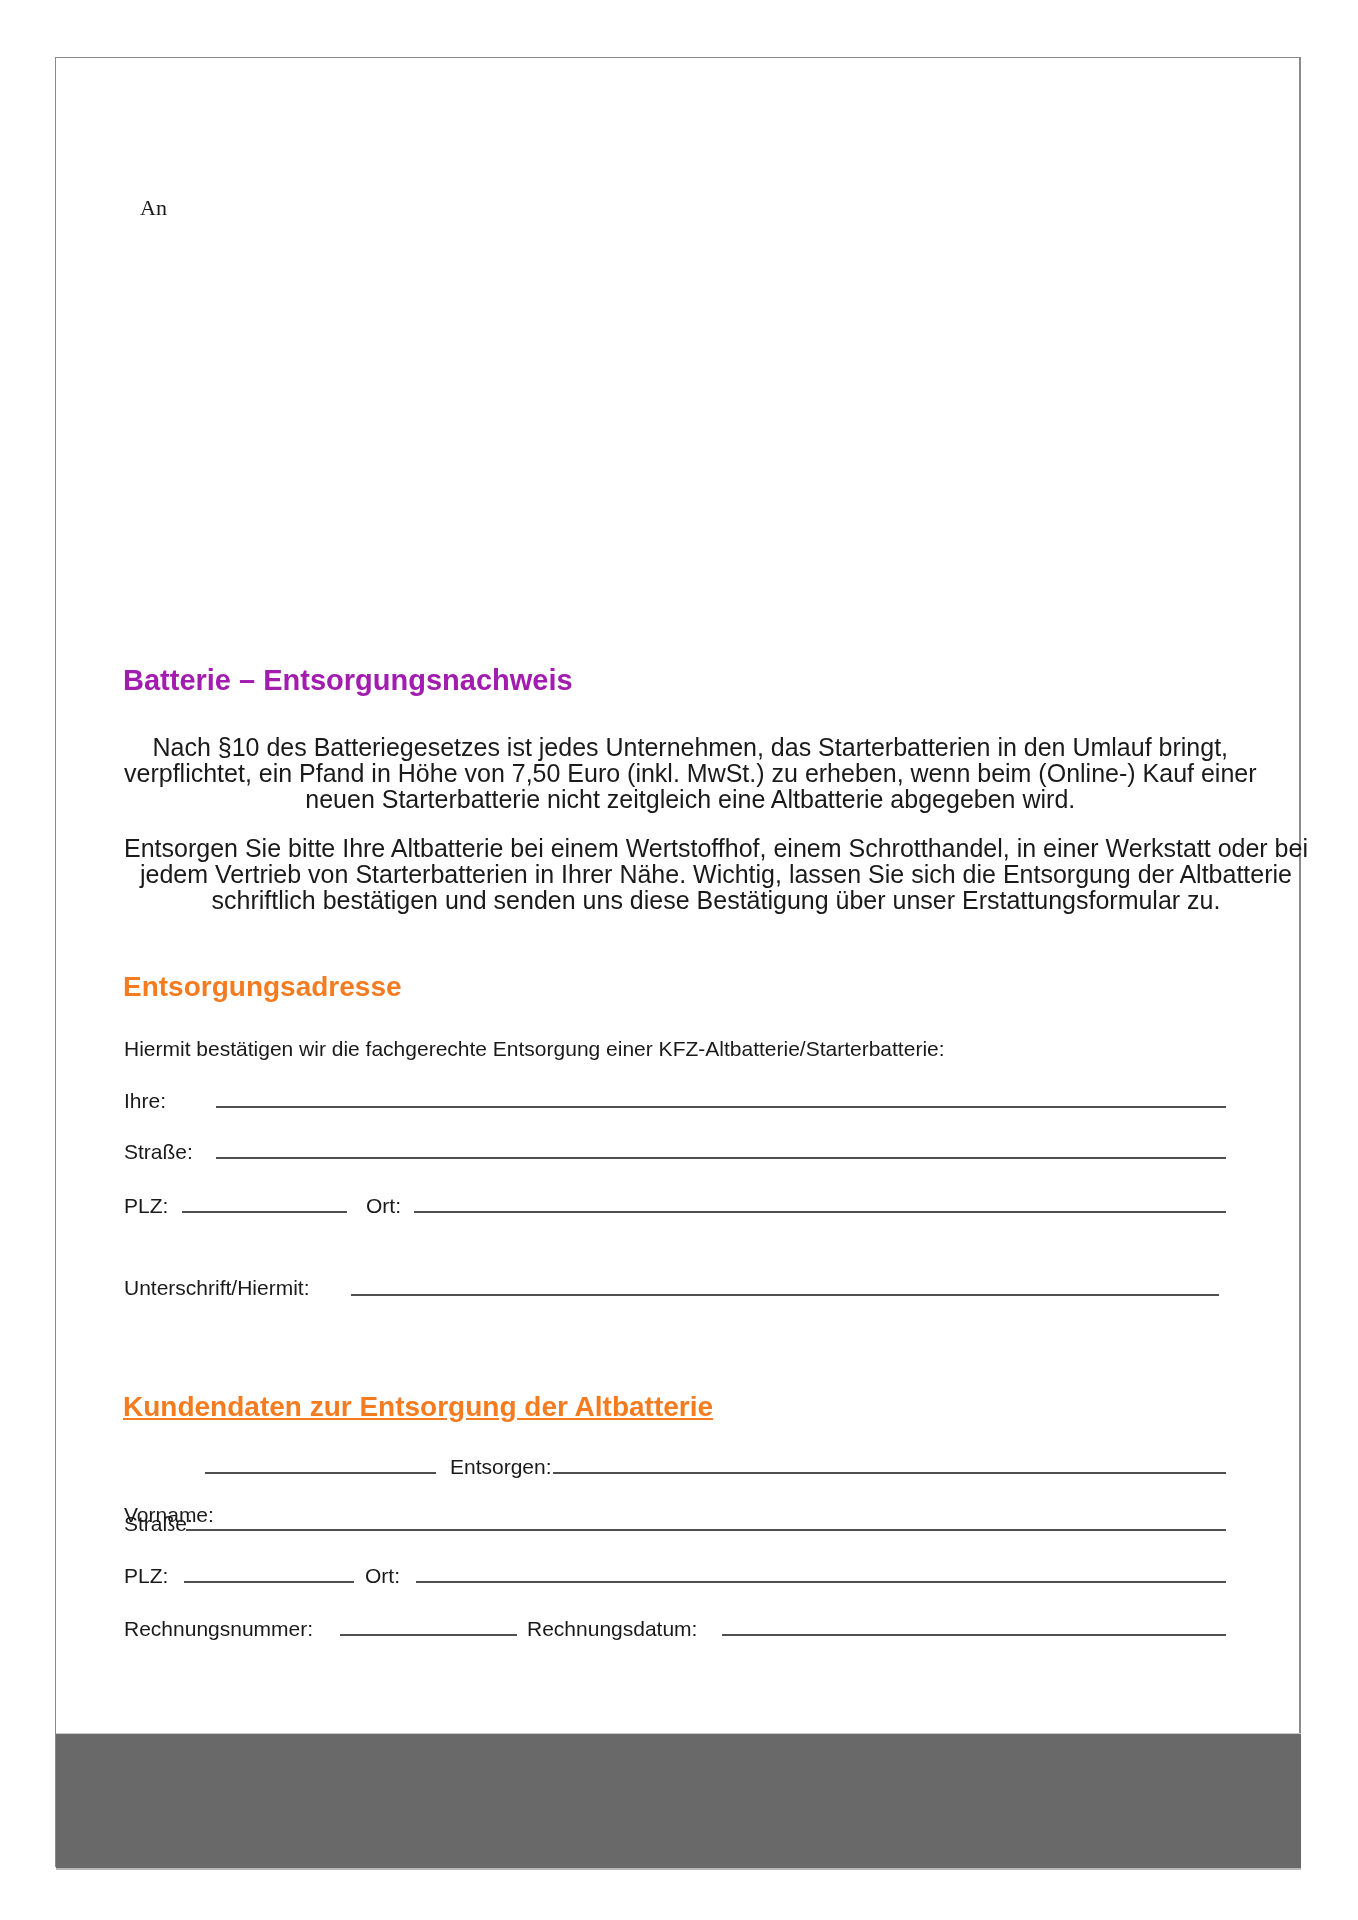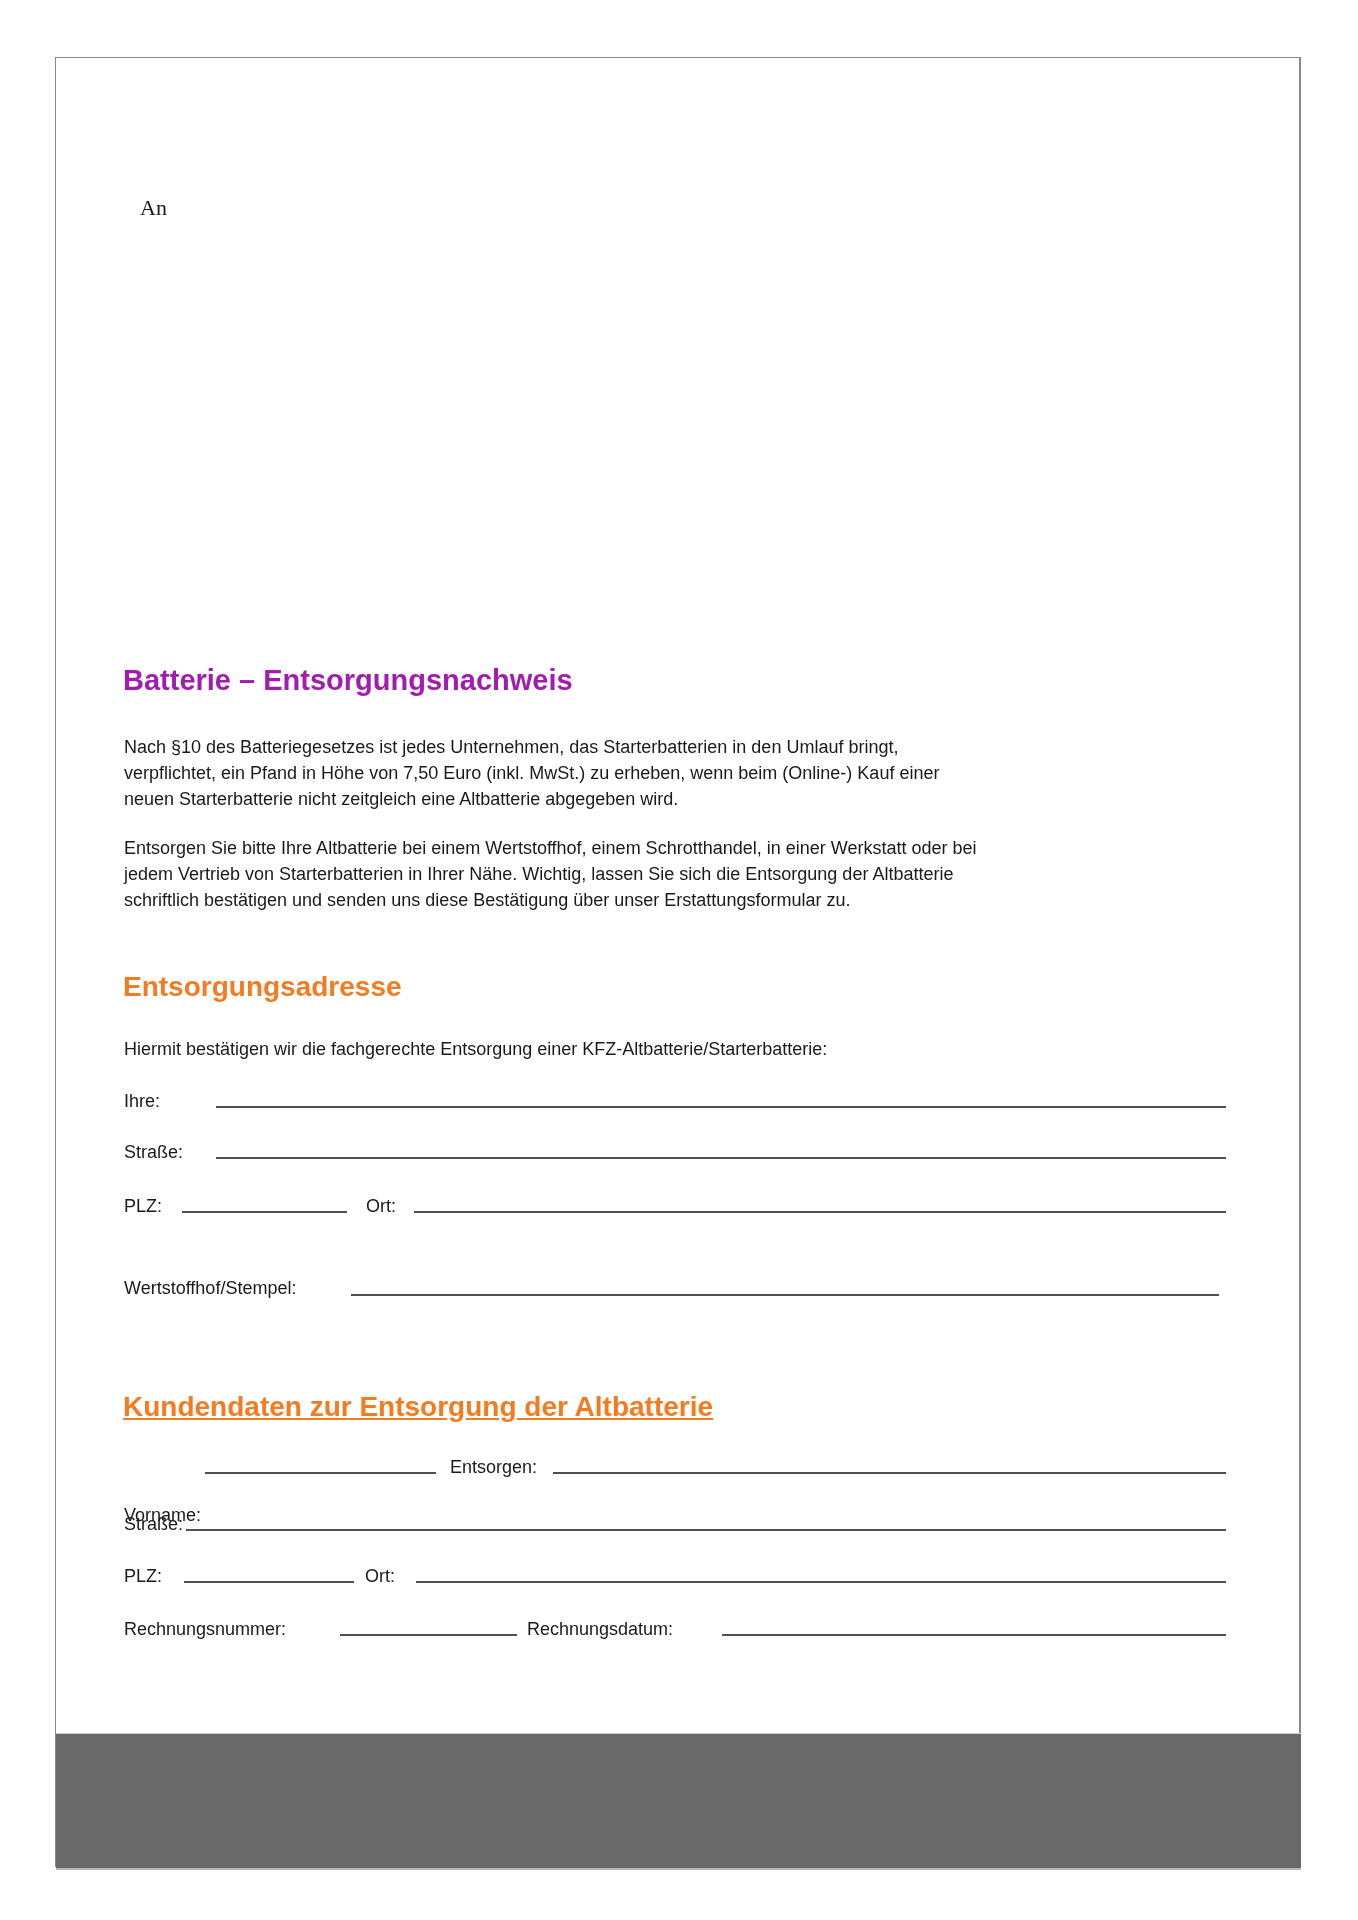--- a/index.html
+++ b/index.html
@@ -6,22 +6,22 @@
   body { width: 1358px; height: 1920px; position: relative; overflow: hidden;
          font-family: "Liberation Sans", sans-serif; color: #1a1a1a; }
   .page { position: absolute; left: 55px; top: 57px; width: 1246px; height: 1810px;
           border: 1px solid #8a8a8a; border-right-width: 2px; background: #ffffff; box-sizing: border-box; }
   .footer-band { position: absolute; left: 56px; top: 1733px; width: 1245px; height: 134px;
                  background: #696969; border-top: 1px solid #c8c8c8; border-bottom: 2px solid #b8b8b8; }
   .abs { position: absolute; white-space: nowrap; }
   .recipient { left: 140px; top: 193px; font-size: 22px; line-height: 30px; font-family: Liberation Serif, serif; }
   .h1 { left: 123px; font-size: 29px; line-height: 34px; font-weight: bold; color: #a21caf; }
   .h2 { left: 123px; font-size: 28px; line-height: 30px; font-weight: bold; color: #f47b20; }
-  .para { left: 124px; font-size: 18px; line-height: 26.2px; white-space: pre-line; }
-  .label { font-size: 18px; line-height: 24px; }
+  .para { left: 124px; font-size: 25px; line-height: 26.2px; white-space: pre-line; text-align: center; }
+  .label { font-size: 21px; line-height: 24px; }
   .line { position: absolute; height: 2px; background: #4f4f4f; }
 </style>
 </head>
 <body>
 
 <div class="page"></div>
 
 <div class="abs recipient">An</div>
 
 <div class="abs h1" style="top:663px;">Batterie – Entsorgungsnachweis</div>
@@ -47,21 +47,21 @@
 </div>
 
 <div>
   <div class="abs label" style="left:124px; top:1194px;">PLZ:</div>
   <div class="line" style="left:182px; top:1211px; width:165px;"></div>
   <div class="abs label" style="left:366px; top:1194px;">Ort:</div>
   <div class="line" style="left:414px; top:1211px; width:812px;"></div>
 </div>
 
 <div>
-  <div class="abs label" style="left:124px; top:1276px;">Wertstoffhof/Stempel:</div>
+  <div class="abs label" style="left:124px; top:1276px;">Unterschrift/Hiermit:</div>
   <div class="line" style="left:351px; top:1294px; width:868px;"></div>
 </div>
 
 <div class="abs h2" style="top:1392px;text-decoration:underline;">Kundendaten zur Entsorgung der Altbatterie</div>
 
 <div>
   <div class="abs label" style="left:124px; top:1503px;">Vorname:</div>
   <div class="line" style="left:205px; top:1472px; width:231px;"></div>
   <div class="abs label" style="left:450px; top:1455px;">Entsorgen:</div>
   <div class="line" style="left:553px; top:1472px; width:673px;"></div>

